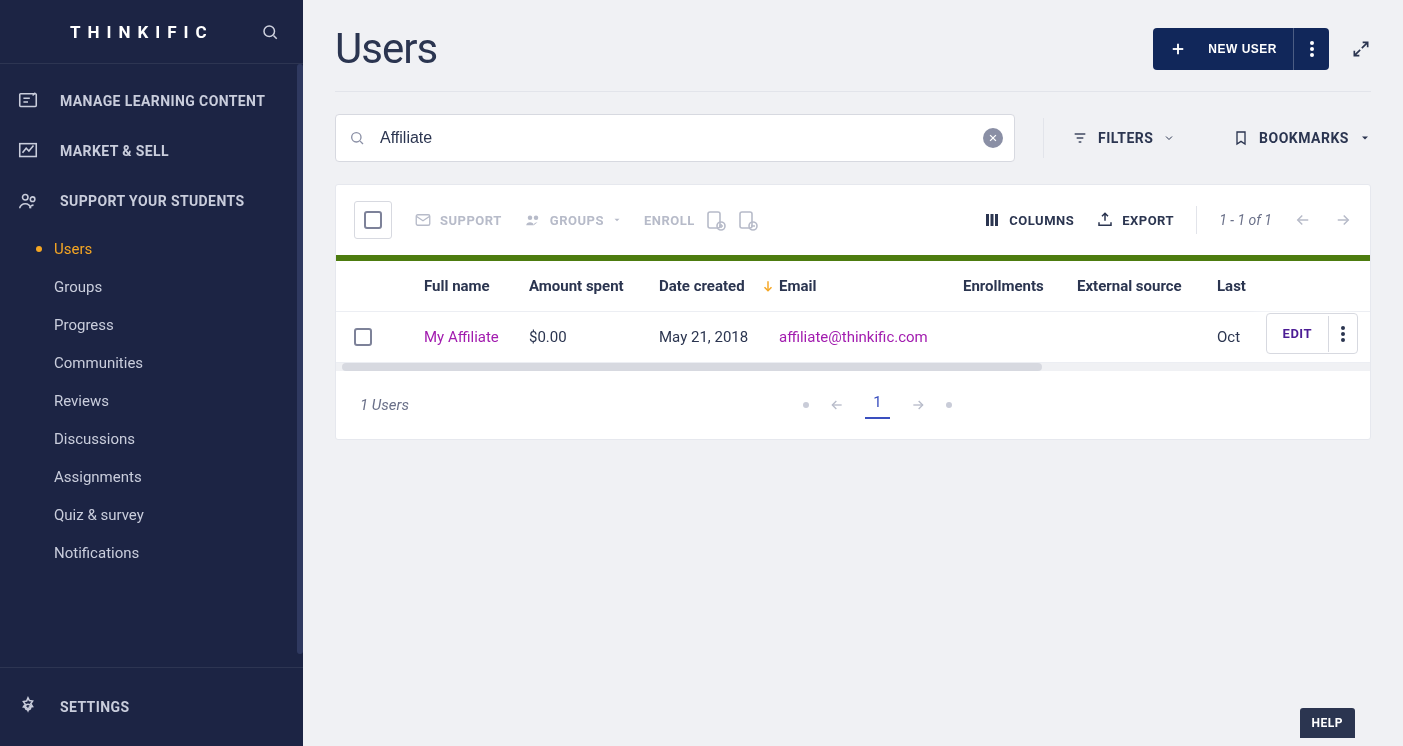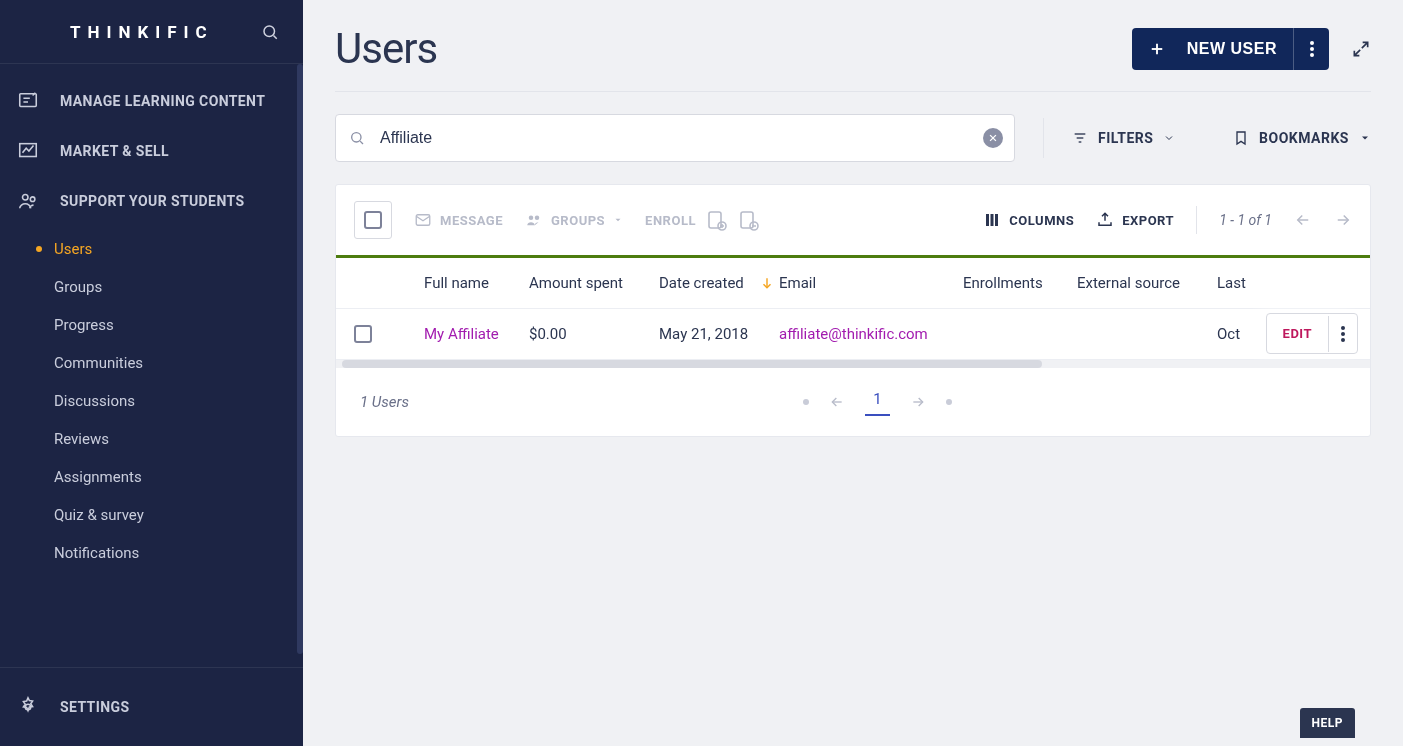--- a/index.html
+++ b/index.html
@@ -130,21 +130,21 @@
   border-radius: 4px;
   height: 42px;
   align-items: stretch;
 }
 .new-user-btn {
   display: flex;
   align-items: center;
   gap: 21px;
   color: #fff;
   font-weight: 700;
-  font-size: 16px;
+  font-size: 12px;
   letter-spacing: 0.5px;
   padding: 0 16px;
   border: none;
   background: transparent;
   cursor: pointer;
 }
 .new-user-more {
   width: 36px;
   display: flex;
   align-items: center;
@@ -229,23 +229,23 @@
 }
 .tb-action.enabled { color: #2b3550; cursor: pointer; }
 .tb-spacer { flex: 1; }
 .page-range { font-style: italic; color: #6a7089; font-size: 14px; }
 .nav-arrow { color: #b7bbc9; }
 
 .table-head {
   display: flex;
   align-items: center;
   padding: 16px 18px;
-  border-top: 3px solid #4d7c0f;
+  border-top: 6px solid #4d7c0f;
   border-bottom: 1px solid #eceef3;
-  font-weight: 400;
+  font-weight: 700;
   font-size: 15px;
   color: #2b3550;
 }
 .col-check { width: 70px; display: flex; align-items: center; }
 .col-name  { width: 105px; }
 .col-amount{ width: 130px; }
 .col-date  { width: 120px; display: flex; align-items: center; gap: 16px; }
 .col-email { width: 184px; }
 .col-enroll{ width: 114px; }
 .col-ext   { width: 140px; }
@@ -268,21 +268,21 @@
   align-items: center;
   gap: 0;
   background: #fff;
   border: 1px solid #d7d9e0;
   border-radius: 4px;
   box-shadow: -8px 0 14px rgba(255,255,255,0.95);
   padding: 0;
 }
 .edit-btn {
   font-weight: 700; letter-spacing: 0.5px; font-size: 13px;
-  padding: 12px 16px; cursor: pointer; color: #be185d;
+  padding: 12px 16px; cursor: pointer; color: #4c1d95;
 }
 .row-more {
   padding: 10px 12px;
   border-left: 1px solid #d7d9e0;
   cursor: pointer;
   color: #2b3550;
 }
 .hscroll {
   height: 8px; background: #f0f1f4; position: relative;
 }
@@ -384,25 +384,25 @@
       <div class="subnav-item">
         <span class="subnav-dot"></span>
         <span>Progress</span>
       </div>
       <div class="subnav-item">
         <span class="subnav-dot"></span>
         <span>Communities</span>
       </div>
       <div class="subnav-item">
         <span class="subnav-dot"></span>
+        <span>Reviews</span>
+      </div>
+      <div class="subnav-item">
+        <span class="subnav-dot"></span>
         <span>Discussions</span>
-      </div>
-      <div class="subnav-item">
-        <span class="subnav-dot"></span>
-        <span>Reviews</span>
       </div>
       <div class="subnav-item">
         <span class="subnav-dot"></span>
         <span>Assignments</span>
       </div>
       <div class="subnav-item">
         <span class="subnav-dot"></span>
         <span>Quiz &amp; survey</span>
       </div>
       <div class="subnav-item">
@@ -495,21 +495,21 @@
   <div class="table-card">
     <div class="table-toolbar">
       <div class="checkbox-wrap">
         <div class="checkbox"></div>
       </div>
       <div class="tb-action">
         <svg width="18" height="18" viewBox="0 0 24 24" fill="none" stroke="currentColor" stroke-width="1.8">
             <rect x="3" y="5" width="18" height="14" rx="2"></rect>
             <path d="M3 7l9 6 9-6"></path>
           </svg>
-        <span>MESSAGE</span>
+        <span>SUPPORT</span>
       </div>
       <div class="tb-action">
         <svg width="18" height="18" viewBox="0 0 24 24" fill="currentColor">
             <circle cx="8" cy="9" r="3"></circle>
             <circle cx="16" cy="9" r="3"></circle>
             <path d="M3 19c0-2.5 2.5-4 5-4s5 1.5 5 4M13 19c0-2.5 2.5-4 5-4"></path>
           </svg>
         <span>GROUPS</span>
         <svg width="10" height="10" viewBox="0 0 24 24" fill="currentColor">
             <polygon points="6,9 18,9 12,15"></polygon>

